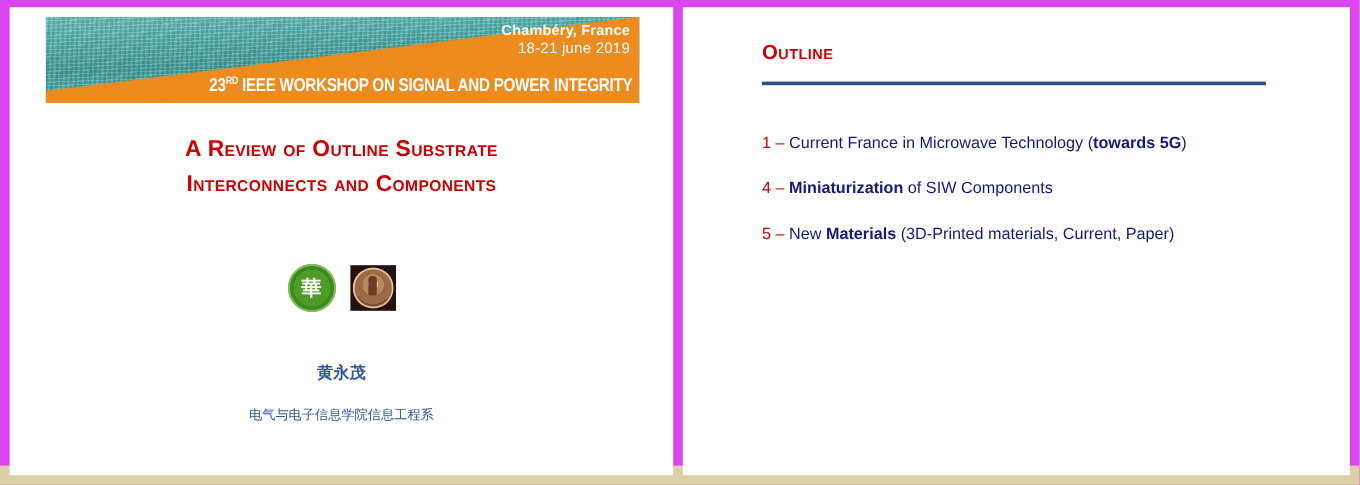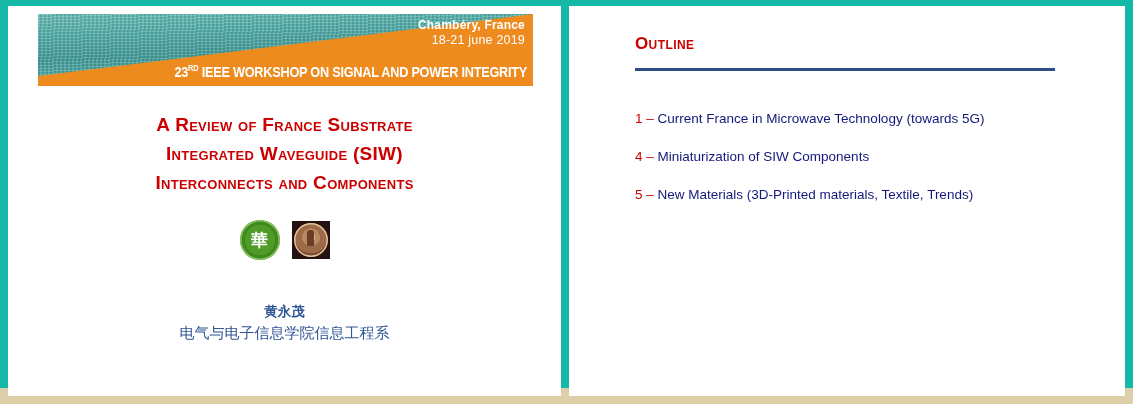--- a/index.html
+++ b/index.html
@@ -9,21 +9,21 @@
     font-family:"Liberation Sans", sans-serif;
     overflow:hidden;
   }
   .deck{
     position:relative;
     width:1133px;height:388px;
     box-sizing:border-box;
     display:flex;
     gap:8px;
     padding:6px 0 8px 8px;
-    background:#14b8a6;
+    background:#d946ef;
   }
   .slide{
     position:relative;
     background:#ffffff;
     box-sizing:border-box;
     overflow:hidden;
   }
   .slide-left{width:553px;height:390px;}
   .slide-right{width:556px;height:390px;}
 
@@ -121,21 +121,21 @@
   }
 
   
   .author{
     position:absolute;left:0;right:0;top:296px;
     text-align:center;
     color:#2f5596;
     font-family:"DejaVu Sans", sans-serif;
   }
   .author-name{font-size:13.5px;font-weight:bold;line-height:18px;}
-  .author-dept{font-size:15px;line-height:16px;margin-top:5px;}
+  .author-dept{font-size:11px;line-height:16px;margin-top:18px;}
 
   
   .outline-title{
     position:absolute;left:66px;top:28px;
     color:#cc0000;font-weight:bold;font-size:17px;
     font-variant:small-caps;letter-spacing:.4px;
   }
   .outline-rule{
     position:absolute;left:66px;top:62px;
     width:420px;height:3px;background:#2f4f84;
@@ -144,21 +144,21 @@
     position:absolute;left:66px;top:104px;right:14px;
   }
   .outline-item{
     color:#13197a;
     font-size:13.5px;
     line-height:18px;
     margin-bottom:20px;
     white-space:nowrap;
   }
   .num{color:#cc0000;}
-  .b-blue{font-weight:normal;color:#13197a;}
+  .b-blue{font-weight:bold;color:#13197a;}
   .b-red{font-weight:bold;color:#cc0000;}
 </style>
 </head>
 <body>
 
 <div class="deck">
 
   <section class="slide slide-left">
 
     <div class="banner">
@@ -166,22 +166,21 @@
       <div class="banner-orange"></div>
       <div class="banner-place">Chambéry, France</div>
       <div class="banner-dates">18-21 june 2019</div>
       <div class="banner-strip">
         <span>23</span><sup>RD</sup>
         <span>IEEE WORKSHOP ON SIGNAL AND POWER INTEGRITY</span>
       </div>
     </div>
 
     <div class="title-block">
-      <div class="title-line">A Review of France Substrate</div>
-      <div class="title-line">Integrated Waveguide (SIW)</div>
+      <div class="title-line">A Review of Outline Substrate</div>
       <div class="title-line">Interconnects and Components</div>
     </div>
 
     <div class="logos">
       <div class="logo-green"></div>
       <div class="logo-dark">
         <div class="logo-dark-inner"></div>
       </div>
     </div>
 
@@ -193,18 +192,18 @@
   </section>
 
   <section class="slide slide-right">
 
     <div class="outline-title">Outline</div>
     <div class="outline-rule"></div>
 
     <div class="outline-list" id="outline-list">
         <div class="outline-item"><span class="num">1</span><span class="num"> – </span><span>Current France in Microwave Technology (</span><span class="b-blue">towards 5G</span><span>)</span></div>
         <div class="outline-item"><span class="num">4</span><span class="num"> – </span><span class="b-blue">Miniaturization</span><span> of SIW Components</span></div>
-        <div class="outline-item"><span class="num">5</span><span class="num"> – </span><span>New </span><span class="b-blue">Materials</span><span> (3D-Printed materials, Textile, Trends)</span></div>
+        <div class="outline-item"><span class="num">5</span><span class="num"> – </span><span>New </span><span class="b-blue">Materials</span><span> (3D-Printed materials, Current, Paper)</span></div>
       </div>
 
   </section>
 
 </div>
 
 </body></html>

